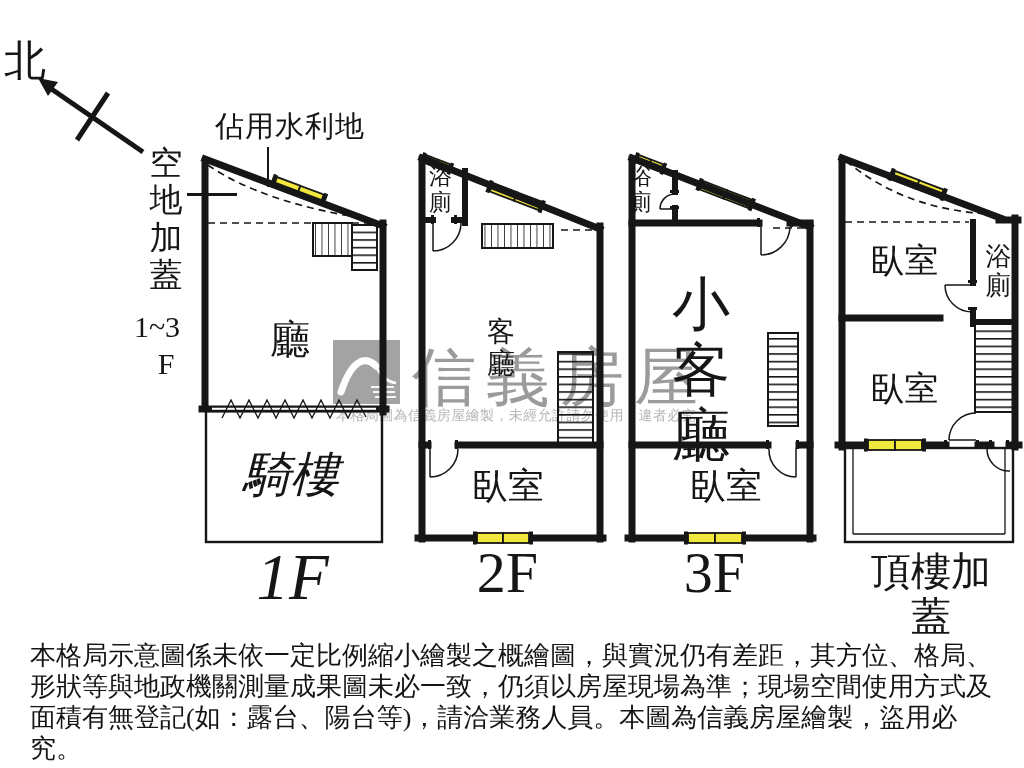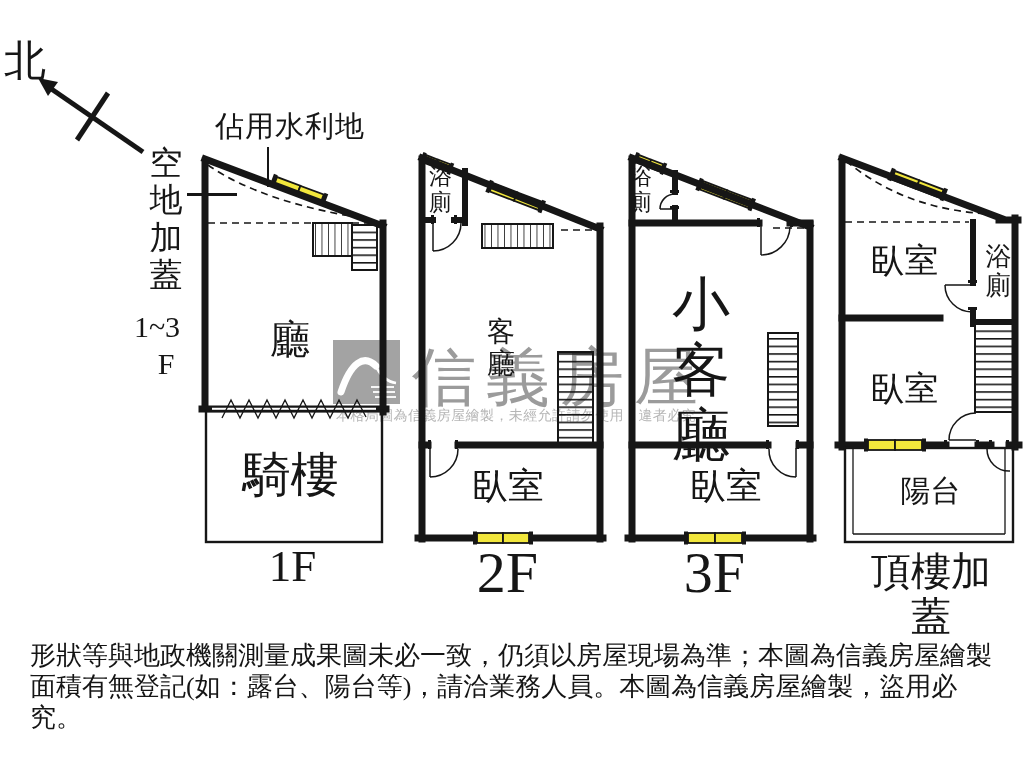--- a/index.html
+++ b/index.html
@@ -79,22 +79,22 @@
         <rect class="cap" x="50" y="-2" width="4" height="13"></rect>
     </g>
     <rect class="stair" x="115" y="75" width="39" height="33" fill="url(#hv)"></rect>
     <rect class="stair" x="154" y="77" width="25" height="45" fill="url(#hh)"></rect>
     <path class="wall" d="M7,13 L7,261 M7,11 L185,78 M185,75 L185,264 M4,261 L188,261"></path>
     <path d="M14,261 L178,261" stroke="#fff" stroke-width="2.4"></path>
     <polyline class="thin13" points="24,270 33,252 42,270 51,252 60,270 69,252 78,270 87,252 96,270 105,252 114,270 123,252 132,270 141,252 150,270 159,252 168,269"></polyline>
     <rect class="thin" x="8" y="263" width="176" height="131" fill="none"></rect>
   </svg>
   <div class="lbl center" style="left:240px;top:318px;width:100px;font-size:40px;">廳</div>
-  <div class="lbl center" style="left:228px;top:448px;width:125px;font-size:48px;">騎樓</div>
-  <div class="lbl center" style="left:230px;top:541px;width:125px;font-size:45px;">1F</div>
+  <div class="lbl center" style="left:228px;top:448px;width:125px;font-size:48px;font-style:italic;">騎樓</div>
+  <div class="lbl center" style="left:230px;top:541px;width:125px;font-size:65px;font-style:italic;">1F</div>
 
   <svg class="plan" style="left:413px;top:148px;" width="195" height="400" viewBox="0 0 195 400">
     <path class="dash" d="M55,28 L184,79 M148,82 L187,82"></path>
     <g transform="translate(13,7) rotate(21)">
       <rect class="win" x="0" y="0" width="13" height="8"></rect>
         <rect class="win" x="13" y="0" width="13" height="8"></rect>
       <rect class="cap" x="-3.5" y="-2" width="3.5" height="12"></rect>
         <rect class="cap" x="26" y="-2" width="3.5" height="12"></rect>
     </g>
     <g transform="translate(80,35) rotate(21)">
@@ -193,21 +193,21 @@
     <g transform="translate(35,292)">
       <rect class="win" x="0" y="0" width="27" height="10"></rect>
         <rect class="win" x="27" y="0" width="27" height="10"></rect>
       <rect class="cap" x="-4" y="-1.5" width="4" height="13"></rect>
         <rect class="cap" x="54" y="-1.5" width="4" height="13"></rect>
     </g>
   </svg>
   <div class="lbl center" style="left:852px;top:242px;width:105px;font-size:34px;">臥室</div>
   <div class="lbl vert" style="left:984px;top:242px;width:29px;font-size:26px;">浴廁</div>
   <div class="lbl center" style="left:852px;top:370px;width:105px;font-size:34px;">臥室</div>
-  <div class="lbl center" style="left:878px;top:474px;width:105px;font-size:30px;">陽台</div>
   <div class="lbl center" style="left:852px;top:550px;width:158px;font-size:40px;">頂樓加蓋</div>
 
   <div id="disclaimer" class="abs" style="left:30px;top:640px;width:968px;">
-    <div>形狀等與地政機關測量成果圖未必一致，仍須以房屋現場為準；本圖為信義房屋繪製</div>
+    <div>本格局示意圖係未依一定比例縮小繪製之概繪圖，與實況仍有差距，其方位、格局、</div>
+    <div>形狀等與地政機關測量成果圖未必一致，仍須以房屋現場為準；現場空間使用方式及</div>
     <div>面積有無登記(如：露台、陽台等)，請洽業務人員。本圖為信義房屋繪製，盜用必究。</div>
   </div>
 
 </div>
 
 </body></html>

